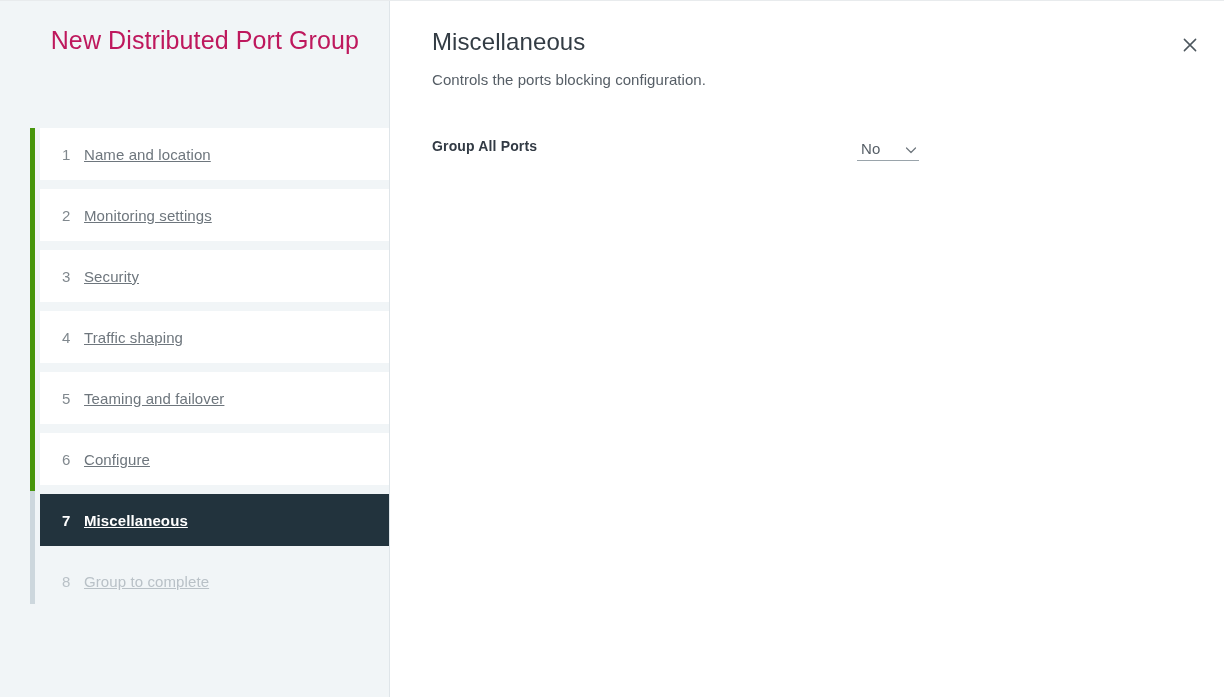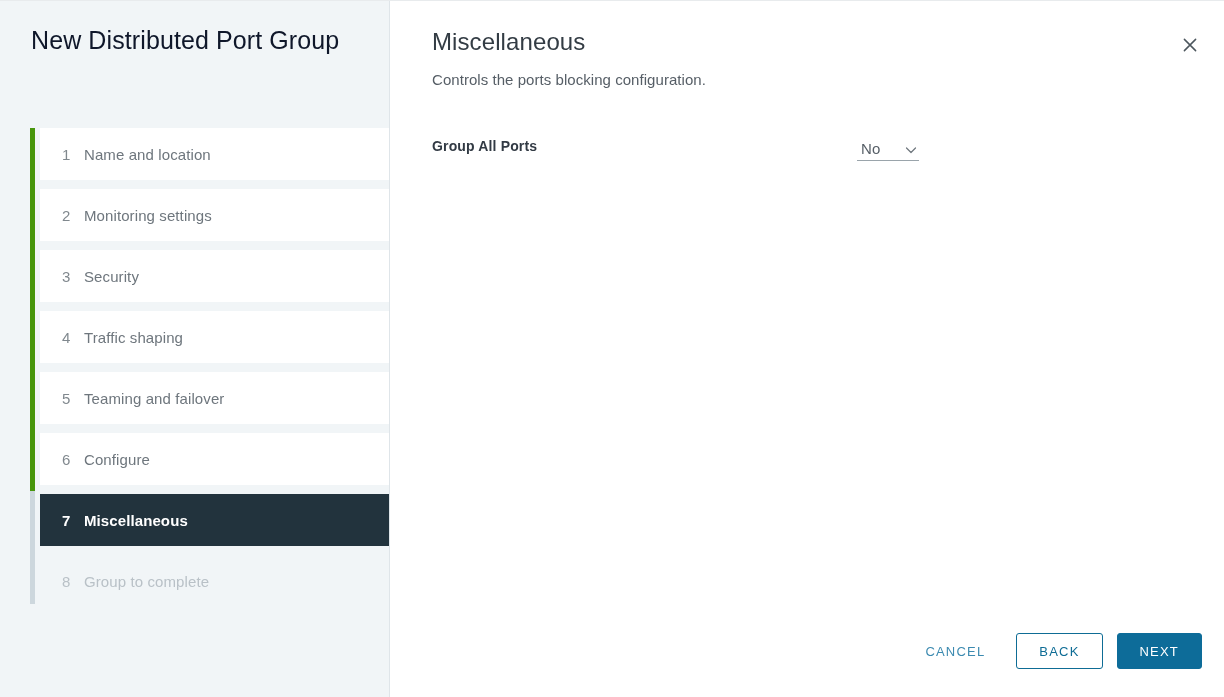--- a/index.html
+++ b/index.html
@@ -31,24 +31,25 @@
     background: #f1f5f7;
     border-right: 1px solid #dfe5e9;
     flex: 0 0 390px;
     overflow: hidden;
   }
 
   .wizard-title {
     font-size: 25px;
     line-height: 34px;
     font-weight: 400;
-    color: #0f172a;
+    color: #be185d;
     padding: 22px 30px 0 31px;
     letter-spacing: 0.1px;
     white-space: pre-line;
+    text-align: right;
   }
 
   .steps {
     position: absolute;
     left: 30px;
     top: 127px;
     right: 0;
     bottom: 0;
   }
 
@@ -88,21 +89,21 @@
     color: #737b82;
     letter-spacing: 0.1px;
     cursor: pointer;
   }
   .step .num {
     width: 22px;
     flex: 0 0 22px;
     color: #80888e;
     font-size: 15px;
   }
-  .step .label { color: #6e767d; }
+  .step .label { color: #6e767d; text-decoration: underline; }
 
   .step.active {
     background: #22333d;
     cursor: default;
   }
   .step.active .num,
   .step.active .label {
     color: #ffffff;
     font-weight: bold;
   }
@@ -320,20 +321,15 @@
           <span class="select-value">No</span>
           <span class="chevron">
             <svg width="12" height="12" viewBox="0 0 12 12" aria-hidden="true">
               <path d="M1.5 4 L6 8.5 L10.5 4" stroke="#6e767d" stroke-width="1.2" fill="none" stroke-linecap="round" stroke-linejoin="round"></path>
             </svg>
           </span>
         </div>
       </div>
     </div>
 
-    <div class="footer">
-      <button class="btn btn-flat">Cancel</button>
-      <button class="btn btn-outline">Back</button>
-      <button class="btn btn-primary">Next</button>
-    </div>
 
   </section>
 </div>
 
 </body></html>

